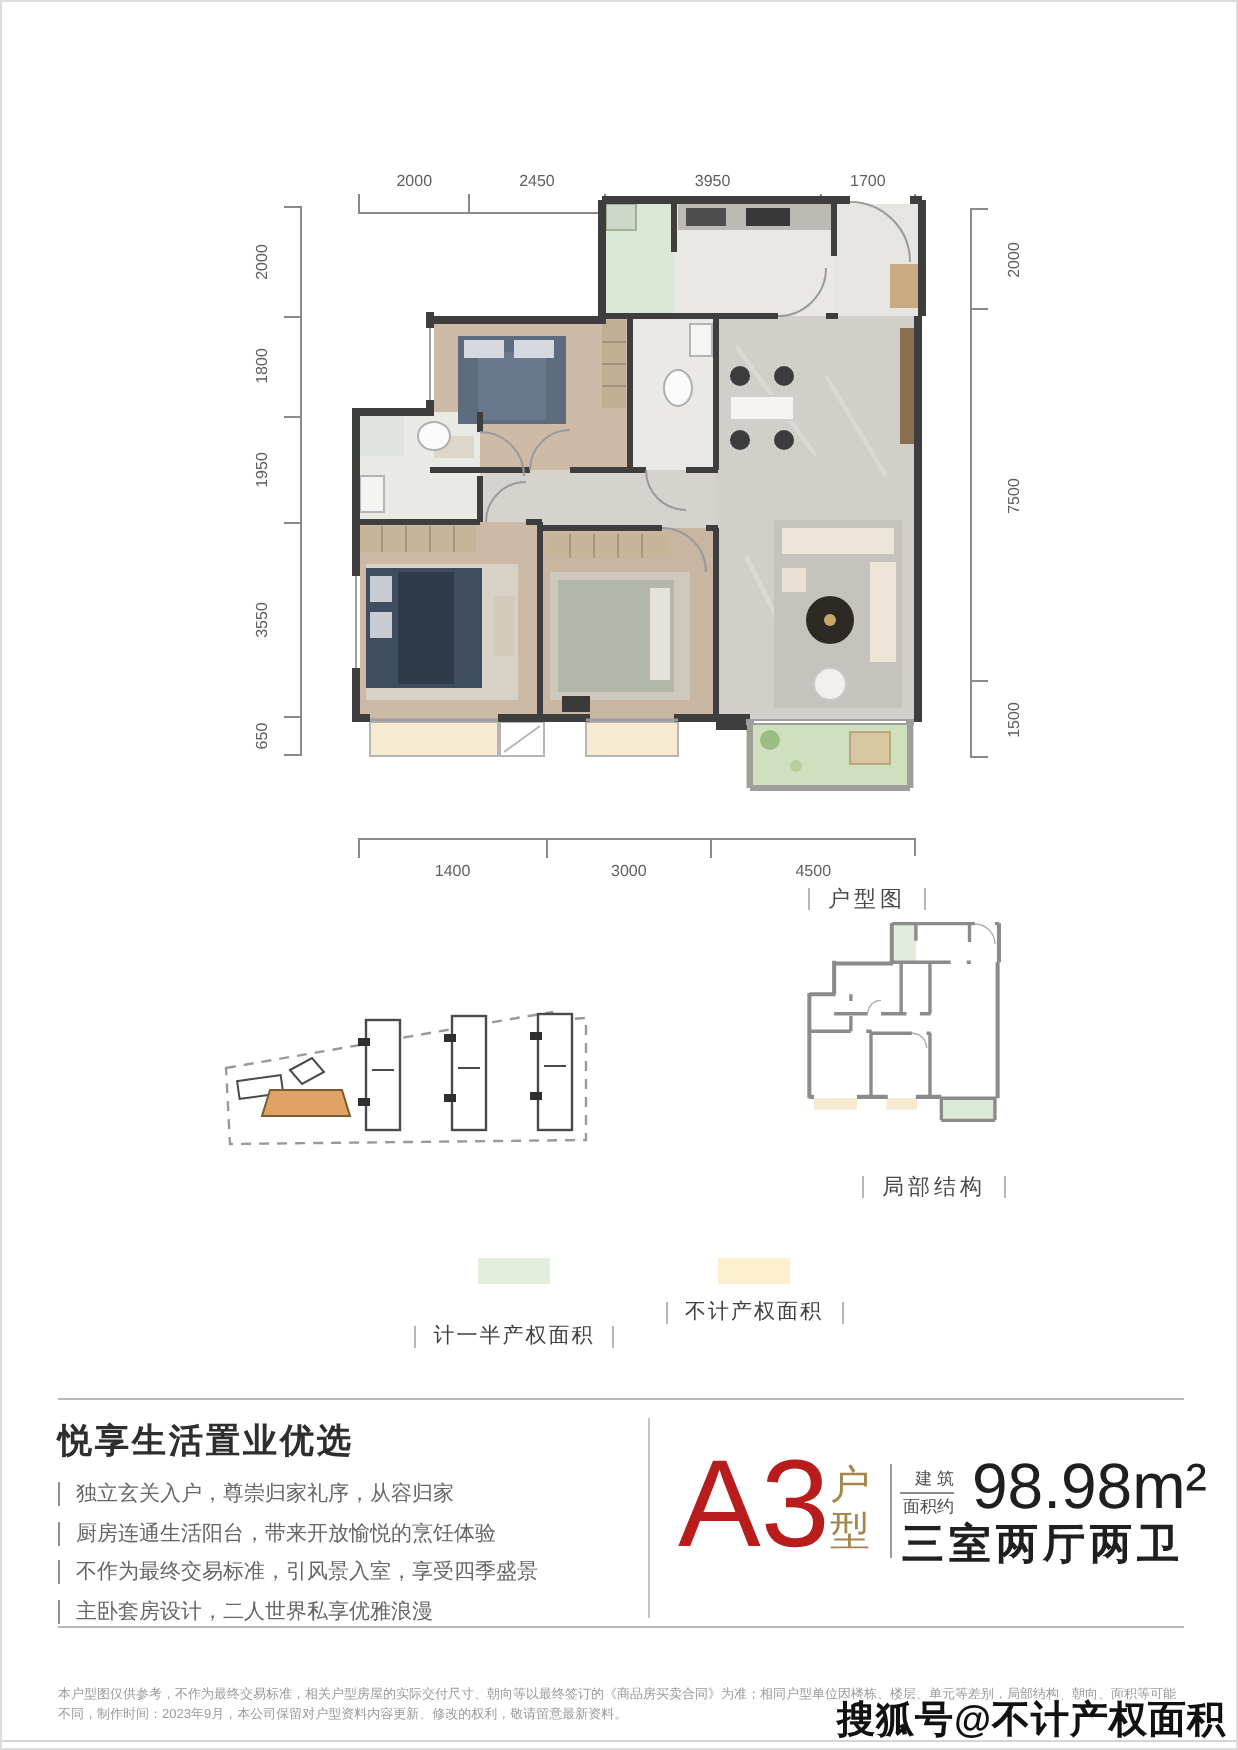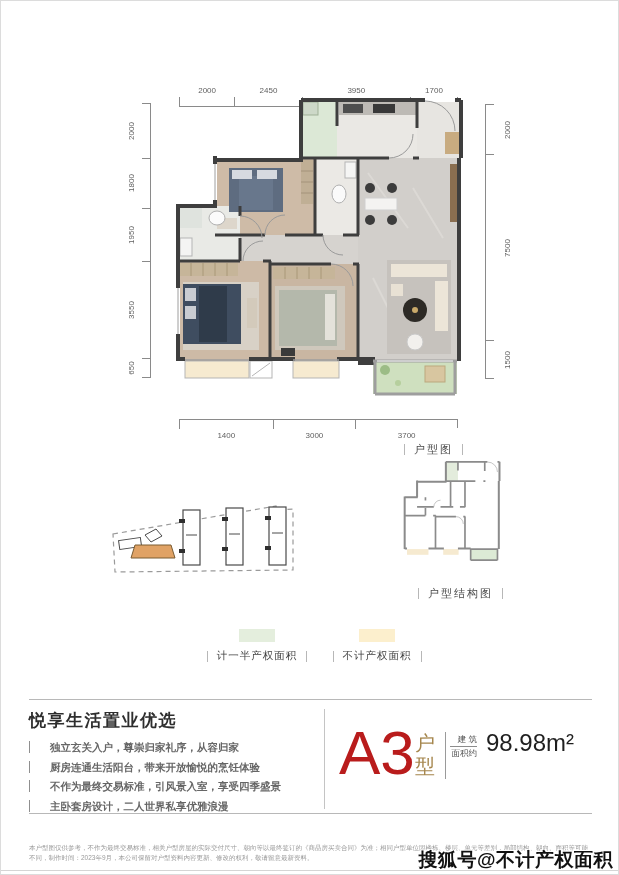--- a/index.html
+++ b/index.html
@@ -35,28 +35,28 @@
   
   .legend-item{position:absolute;width:130px;display:flex;flex-direction:column;align-items:center;}
   .legend-swatch{width:36px;height:13px;margin-bottom:7px;}
   .legend-label{font-size:10.5px;color:#3f3f3f;letter-spacing:1px;}
 
   
   .rule{position:absolute;height:1px;background:#b8b8b8;}
   .vrule{position:absolute;width:1px;background:#c4c4c4;}
   .title{position:absolute;font-size:17px;font-weight:bold;color:#2e2e2e;letter-spacing:1.5px;}
   .bullets{position:absolute;list-style:none;margin:0;padding:0;}
-  .bullets li{border-left:1px solid #8f8f8f;padding-left:20px;margin-bottom:7.5px;
-              font-size:10.5px;line-height:12px;color:#666;font-weight:bold;}
+  .bullets li{border-left:1px solid #8f8f8f;padding-left:8px;margin-bottom:7.5px;
+              font-size:10.5px;line-height:12px;color:#666;}
   .a3{position:absolute;font-size:62px;line-height:58px;color:#b91c1c;}
   .a3-suffix{position:absolute;display:flex;flex-direction:column;color:#a6874e;
              font-size:20px;line-height:23px;font-weight:500;}
   .area-label{position:absolute;width:27px;font-size:8.5px;line-height:10px;color:#4d4d4d;text-align:right;}
   .area-label .mid{border-top:1px solid #8c8c8c;margin:1.5px 0 1.5px 0;}
-  .area-value{position:absolute;font-size:24px;line-height:32px;color:#1f1f1f;}
+  .area-value{position:absolute;font-size:32px;line-height:32px;color:#1f1f1f;}
   .rooms{position:absolute;font-size:21px;font-weight:bold;color:#1f1f1f;letter-spacing:2.5px;}
 
   
   .disclaimer{position:absolute;font-size:6.5px;line-height:9.5px;color:#9a9a9a;}
   .watermark{position:absolute;font-size:19px;font-weight:bold;color:#111;letter-spacing:0.5px;
     text-shadow:-1.5px -1.5px 0 #fff,1.5px -1.5px 0 #fff,-1.5px 1.5px 0 #fff,1.5px 1.5px 0 #fff,0 2px 0 #fff;}
 </style>
 </head>
 <body>
 
@@ -108,21 +108,21 @@
   </div>
 
   <div class="dim-h dim-bottom" style="left:178px;top:418px;width:279px;">
     <div class="dseg" style="flex:3400">
         <span class="dlab">1400</span>
       </div>
     <div class="dseg" style="flex:3000">
         <span class="dlab">3000</span>
       </div>
     <div class="dseg" style="flex:3700">
-        <span class="dlab">3700</span>
+        <span class="dlab">4500</span>
       </div>
   </div>
 
   <svg class="abs" style="left:172px;top:97px;" width="290" height="298" viewBox="0 0 290 298">
 
     <rect x="128" y="2" width="36" height="58" fill="#dce8d6"></rect>
     <rect x="164" y="2" width="80" height="58" fill="#eae8e4"></rect>
     <rect x="244" y="4" width="44" height="56" fill="#e7e5e1"></rect>
     <rect x="42" y="60" width="100" height="77" fill="#cebba7"></rect>
     <rect x="142" y="60" width="43" height="77" fill="#ebe9e5"></rect>
@@ -281,25 +281,25 @@
         <path d="M97,163 V263 M97,166 H158 M180,166 H186 M185,166 V263"></path>
         <path d="M200,263 H284 M202,263 V296 M282,263 V296 M202,296 H282"></path>
       </g>
       <g stroke="#aaaaaa" stroke-width="2" fill="none">
         <path d="M252,3 A30,30 0 0 1 282,33 M92,137 A20,20 0 0 1 112,117 M158,166 A22,22 0 0 1 180,188"></path>
       </g>
     </g>
   </svg>
   <div class="abs" style="left:402px;top:585px;width:100px;">
     <div class="bar-caption">
-      <span>户型结构图</span>
+      <span>局部结构</span>
     </div>
   </div>
 
-  <div class="legend-item" style="left:191px;top:628px;">
+  <div class="legend-item" style="left:191px;top:628px;gap:12px;">
     <div class="legend-swatch" style="background: rgb(228, 238, 221);"></div>
     <div class="bar-caption legend-label">
       <span>计一半产权面积</span>
     </div>
   </div>
   <div class="legend-item" style="left:311px;top:628px;">
     <div class="legend-swatch" style="background: rgb(252, 239, 205);"></div>
     <div class="bar-caption legend-label">
       <span>不计产权面积</span>
     </div>
@@ -325,20 +325,21 @@
   </div>
 
   <div class="vrule" style="left:444px;top:731px;height:47px;background:#9a9a9a;"></div>
 
   <div class="area-label" style="left:449px;top:733px;">
     <div>建 筑</div>
     <div class="mid"></div>
     <div>面积约</div>
   </div>
   <div class="area-value" style="left:485px;top:726px;">98.98m²</div>
+  <div class="rooms" style="left:450px;top:757px;">三室两厅两卫</div>
 
   <div class="rule" style="left:28px;top:812px;width:563px;"></div>
 
   <div class="disclaimer" style="left:28px;top:842px;width:565px;">本户型图仅供参考，不作为最终交易标准，相关户型房屋的实际交付尺寸、朝向等以最终签订的《商品房买卖合同》为准；相同户型单位因楼栋、楼层、单元等差别，局部结构、朝向、面积等可能不同，制作时间：2023年9月，本公司保留对户型资料内容更新、修改的权利，敬请留意最新资料。</div>
   <div class="watermark" style="right:5px;top:846px;">搜狐号@不计产权面积</div>
   <div class="rule" style="left:0px;top:869px;width:619px;background:#d5d5d5;"></div>
 
 </div>
 
 </body></html>

